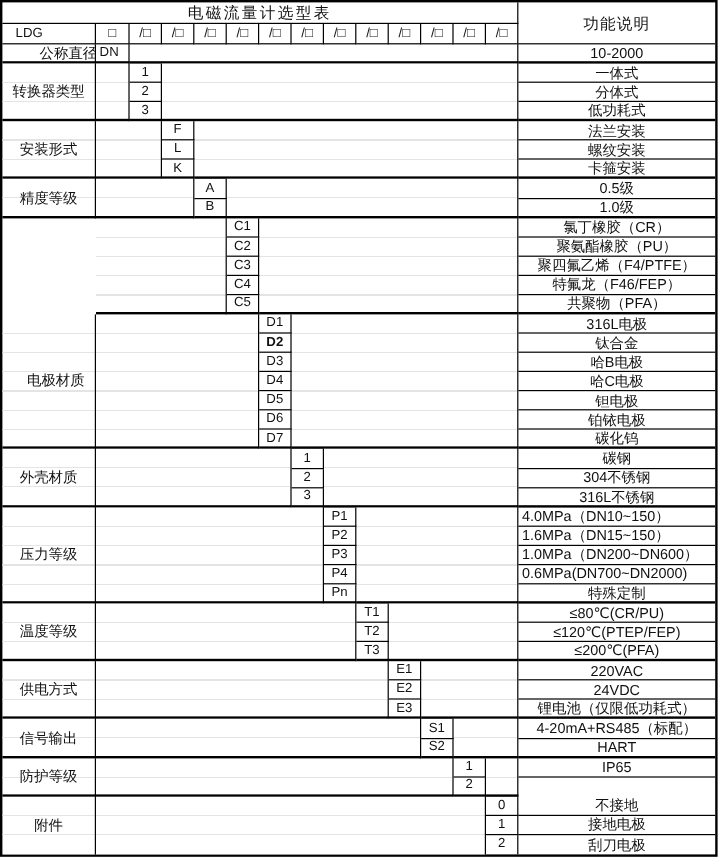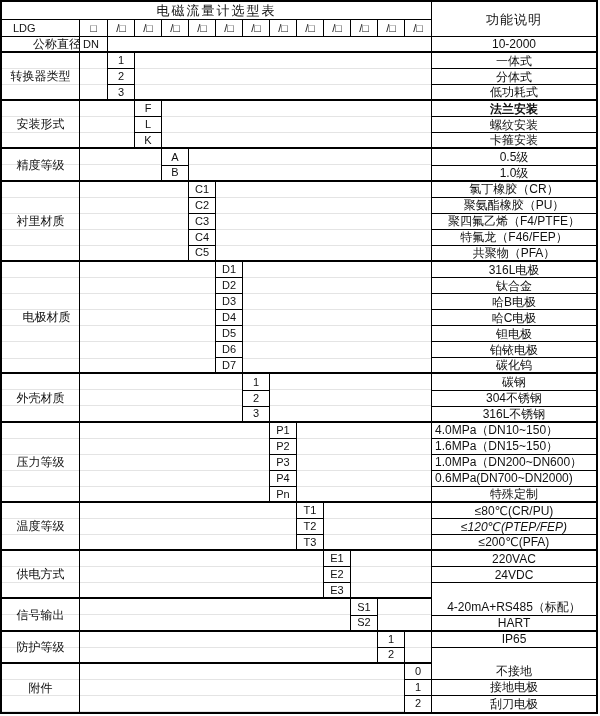--- a/index.html
+++ b/index.html
@@ -63,51 +63,50 @@
     <div class="cell code " style="grid-area: 4 / 3;">1</div>
     <div class="cell nr " style="grid-area: 4 / 15;">一体式</div>
     <div class="cell code " style="grid-area: 5 / 3;">2</div>
     <div class="cell nr " style="grid-area: 5 / 15;">分体式</div>
     <div class="cell code tb" style="grid-area: 6 / 3;">3</div>
     <div class="cell nr tb" style="grid-area: 6 / 15;">低功耗式</div>
     <div class="cell tb ghost" style="grid-area: 7 / 1 / 10;">安装形式</div>
     <div class="cell tb ghost" style="grid-area: 7 / 2 / 10 / 4;"></div>
     <div class="cell tb ghost" style="grid-area: 7 / 5 / 10 / 15;"></div>
     <div class="cell code " style="grid-area: 7 / 4;">F</div>
-    <div class="cell nr " style="grid-area: 7 / 15; font-weight: bold;">法兰安装</div>
+    <div class="cell nr " style="grid-area: 7 / 15;">法兰安装</div>
     <div class="cell code " style="grid-area: 8 / 4;">L</div>
     <div class="cell nr " style="grid-area: 8 / 15;">螺纹安装</div>
     <div class="cell code tb" style="grid-area: 9 / 4;">K</div>
     <div class="cell nr tb" style="grid-area: 9 / 15;">卡箍安装</div>
     <div class="cell tb ghost" style="grid-area: 10 / 1 / 12;">精度等级</div>
     <div class="cell tb ghost" style="grid-area: 10 / 2 / 12 / 5;"></div>
     <div class="cell tb ghost" style="grid-area: 10 / 6 / 12 / 15;"></div>
     <div class="cell code " style="grid-area: 10 / 5;">A</div>
     <div class="cell nr " style="grid-area: 10 / 15;">0.5级</div>
     <div class="cell code tb" style="grid-area: 11 / 5;">B</div>
     <div class="cell nr tb" style="grid-area: 11 / 15;">1.0级</div>
-    <div class="cell tb ghost" style="grid-area: 12 / 1 / 17;">衬里材质</div>
     <div class="cell tb ghost" style="grid-area: 12 / 2 / 17 / 6;"></div>
     <div class="cell tb ghost" style="grid-area: 12 / 7 / 17 / 15;"></div>
     <div class="cell code " style="grid-area: 12 / 6;">C1</div>
     <div class="cell nr " style="grid-area: 12 / 15;">氯丁橡胶（CR）</div>
     <div class="cell code " style="grid-area: 13 / 6;">C2</div>
     <div class="cell nr " style="grid-area: 13 / 15;">聚氨酯橡胶（PU）</div>
     <div class="cell code " style="grid-area: 14 / 6;">C3</div>
     <div class="cell nr " style="grid-area: 14 / 15;">聚四氟乙烯（F4/PTFE）</div>
     <div class="cell code " style="grid-area: 15 / 6;">C4</div>
     <div class="cell nr " style="grid-area: 15 / 15;">特氟龙（F46/FEP）</div>
     <div class="cell code tb" style="grid-area: 16 / 6;">C5</div>
     <div class="cell nr tb" style="grid-area: 16 / 15;">共聚物（PFA）</div>
     <div class="cell tb ghost" style="grid-area: 17 / 1 / 24; padding-left: 12px;">电极材质</div>
     <div class="cell tb ghost" style="grid-area: 17 / 2 / 24 / 7;"></div>
     <div class="cell tb ghost" style="grid-area: 17 / 8 / 24 / 15;"></div>
     <div class="cell code " style="grid-area: 17 / 7;">D1</div>
     <div class="cell nr " style="grid-area: 17 / 15;">316L电极</div>
-    <div class="cell code " style="grid-area: 18 / 7;">D2</div>
+    <div class="cell code " style="grid-area: 18 / 7; font-weight: bold;">D2</div>
     <div class="cell nr " style="grid-area: 18 / 15;">钛合金</div>
     <div class="cell code " style="grid-area: 19 / 7;">D3</div>
     <div class="cell nr " style="grid-area: 19 / 15;">哈B电极</div>
     <div class="cell code " style="grid-area: 20 / 7;">D4</div>
     <div class="cell nr " style="grid-area: 20 / 15;">哈C电极</div>
     <div class="cell code " style="grid-area: 21 / 7;">D5</div>
     <div class="cell nr " style="grid-area: 21 / 15;">钽电极</div>
     <div class="cell code " style="grid-area: 22 / 7;">D6</div>
     <div class="cell nr " style="grid-area: 22 / 15;">铂铱电极</div>
     <div class="cell code tb" style="grid-area: 23 / 7;">D7</div>
@@ -133,31 +132,32 @@
     <div class="cell code " style="grid-area: 30 / 9;">P4</div>
     <div class="cell nr  left" style="grid-area: 30 / 15;">0.6MPa(DN700~DN2000)</div>
     <div class="cell code tb" style="grid-area: 31 / 9;">Pn</div>
     <div class="cell nr tb" style="grid-area: 31 / 15;">特殊定制</div>
     <div class="cell tb ghost" style="grid-area: 32 / 1 / 35;">温度等级</div>
     <div class="cell tb ghost" style="grid-area: 32 / 2 / 35 / 10;"></div>
     <div class="cell tb ghost" style="grid-area: 32 / 11 / 35 / 15;"></div>
     <div class="cell code " style="grid-area: 32 / 10;">T1</div>
     <div class="cell nr " style="grid-area: 32 / 15;">≤80℃(CR/PU)</div>
     <div class="cell code " style="grid-area: 33 / 10;">T2</div>
-    <div class="cell nr " style="grid-area: 33 / 15; font-style: italic;">≤120℃(PTEP/FEP)</div>
+    <div class="cell nr " style="grid-area: 33 / 15;">≤120℃(PTEP/FEP)</div>
     <div class="cell code tb" style="grid-area: 34 / 10;">T3</div>
     <div class="cell nr tb" style="grid-area: 34 / 15;">≤200℃(PFA)</div>
     <div class="cell tb ghost" style="grid-area: 35 / 1 / 38;">供电方式</div>
     <div class="cell tb ghost" style="grid-area: 35 / 2 / 38 / 11;"></div>
     <div class="cell tb ghost" style="grid-area: 35 / 12 / 38 / 15;"></div>
     <div class="cell code " style="grid-area: 35 / 11;">E1</div>
     <div class="cell nr " style="grid-area: 35 / 15;">220VAC</div>
     <div class="cell code " style="grid-area: 36 / 11;">E2</div>
     <div class="cell nr " style="grid-area: 36 / 15;">24VDC</div>
     <div class="cell code tb" style="grid-area: 37 / 11;">E3</div>
+    <div class="cell nr tb" style="grid-area: 37 / 15;">锂电池（仅限低功耗式）</div>
     <div class="cell tb ghost" style="grid-area: 38 / 1 / 40;">信号输出</div>
     <div class="cell tb ghost" style="grid-area: 38 / 2 / 40 / 12;"></div>
     <div class="cell tb ghost" style="grid-area: 38 / 13 / 40 / 15;"></div>
     <div class="cell code " style="grid-area: 38 / 12;">S1</div>
     <div class="cell nr " style="grid-area: 38 / 15;">4-20mA+RS485（标配）</div>
     <div class="cell code tb" style="grid-area: 39 / 12;">S2</div>
     <div class="cell nr tb" style="grid-area: 39 / 15;">HART</div>
     <div class="cell tb ghost" style="grid-area: 40 / 1 / 42;">防护等级</div>
     <div class="cell tb ghost" style="grid-area: 40 / 2 / 42 / 13;"></div>
     <div class="cell tb ghost" style="grid-area: 40 / 14 / 42 / 15;"></div>

